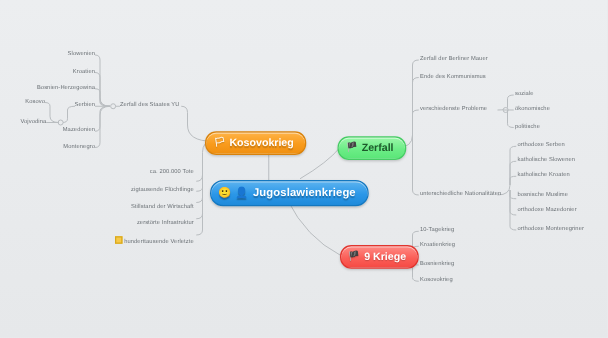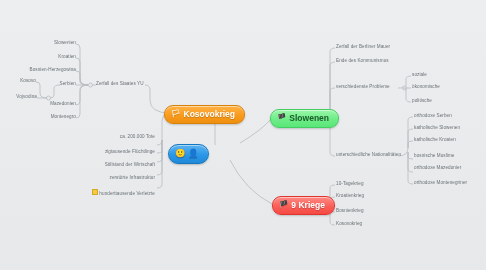--- a/index.html
+++ b/index.html
@@ -150,20 +150,21 @@
 
     <path d="M322 204 Q330 204 330 198 L330 188 Q330 185 335 185"></path>
     <path d="M330 198 L330 199 Q330 197 335 197"></path>
     <path d="M330 204 L330 210 Q330 212 335 212"></path>
     <path d="M330 204 L330 222 Q330 225 335 225"></path>
   </svg>
 
   <div class="root" style="left:168px; top:144px;">
     <span class="glyph">🙂</span>
     <span class="glyph">👤</span>
+    <span>Jugoslawienkriege</span>
   </div>
 
   <div class="branch orange" style="left:164px; top:105px;">
     <span class="flag">🏳</span>
     <span>Kosovokrieg</span>
   </div>
 
   <div class="leaf r" style="left:95px; top:135px; width:60px;">ca. 200.000 Tote</div>
   <div class="leaf r" style="left:85px; top:150px; width:70px;">zigtausende Flüchtlinge</div>
   <div class="leaf r" style="left:80px; top:163px; width:75px;">Stillstand der Wirtschaft</div>
@@ -177,21 +178,21 @@
   <div class="leaf r" style="left:16px; top:68px; width:60px;">Bosnien-Herzegowina</div>
   <div class="leaf r" style="left:36px; top:82px; width:40px;">Serbien</div>
   <div class="leaf r" style="left:26px; top:102px; width:50px;">Mazedonien</div>
   <div class="leaf r" style="left:26px; top:115px; width:50px;">Montenegro</div>
 
   <div class="leaf r" style="left:0px; top:79px; width:36px;">Kosovo</div>
   <div class="leaf r" style="left:-2px; top:95px; width:39px;">Vojvodina</div>
 
   <div class="branch green" style="left:270px; top:109px;">
     <span class="flag">🏴</span>
-    <span>Slowenen</span>
+    <span>Zerfall</span>
   </div>
 
   <div class="leaf" style="left:336px; top:45px;">Zerfall der Berliner Mauer</div>
   <div class="leaf" style="left:336px; top:59px;">Ende des Kommunismus</div>
   <div class="leaf" style="left:336px; top:85px;">verschiedenste Probleme</div>
   <div class="leaf" style="left:336px; top:153px;">unterschiedliche Nationalitäten</div>
 
   <div class="leaf" style="left:412px; top:73px;">soziale</div>
   <div class="leaf" style="left:412px; top:85px;">ökonomische</div>
   <div class="leaf" style="left:412px; top:99px;">politische</div>

